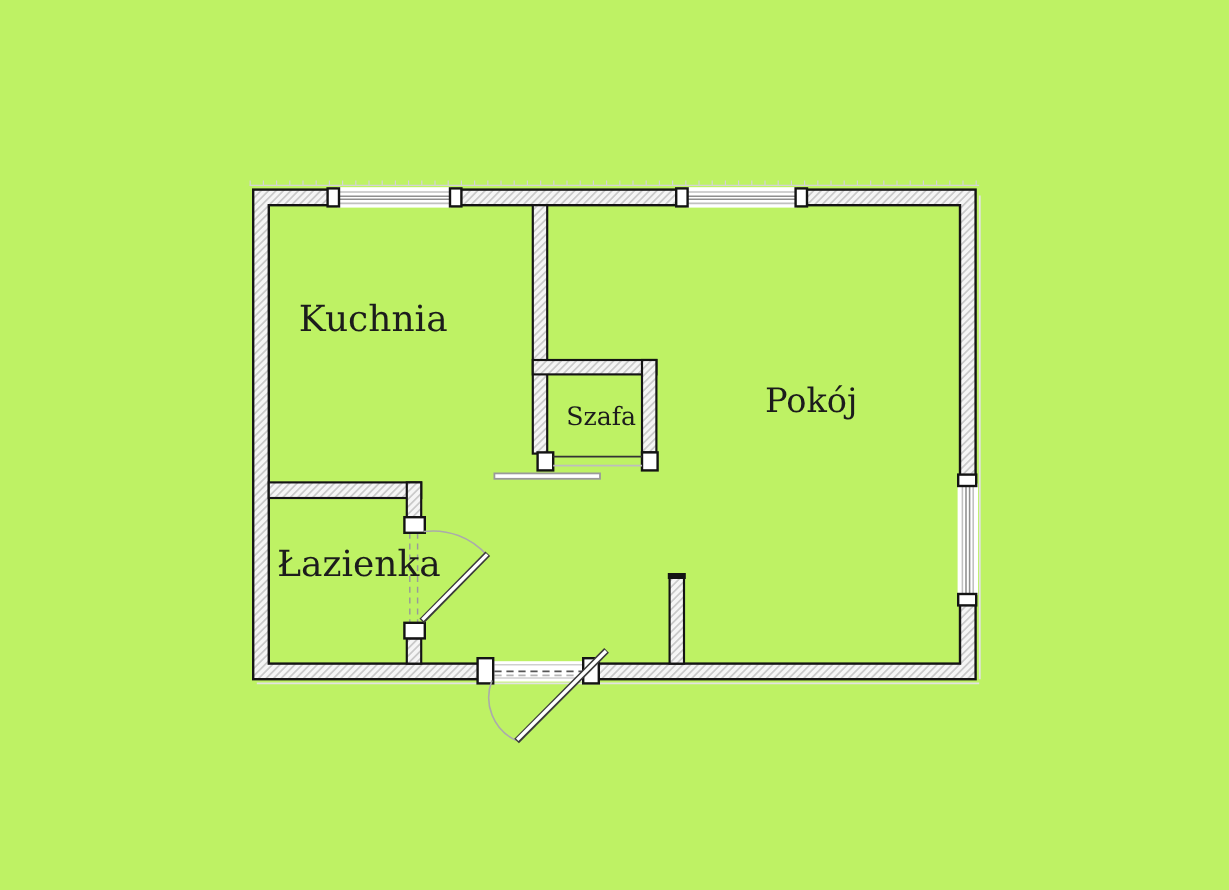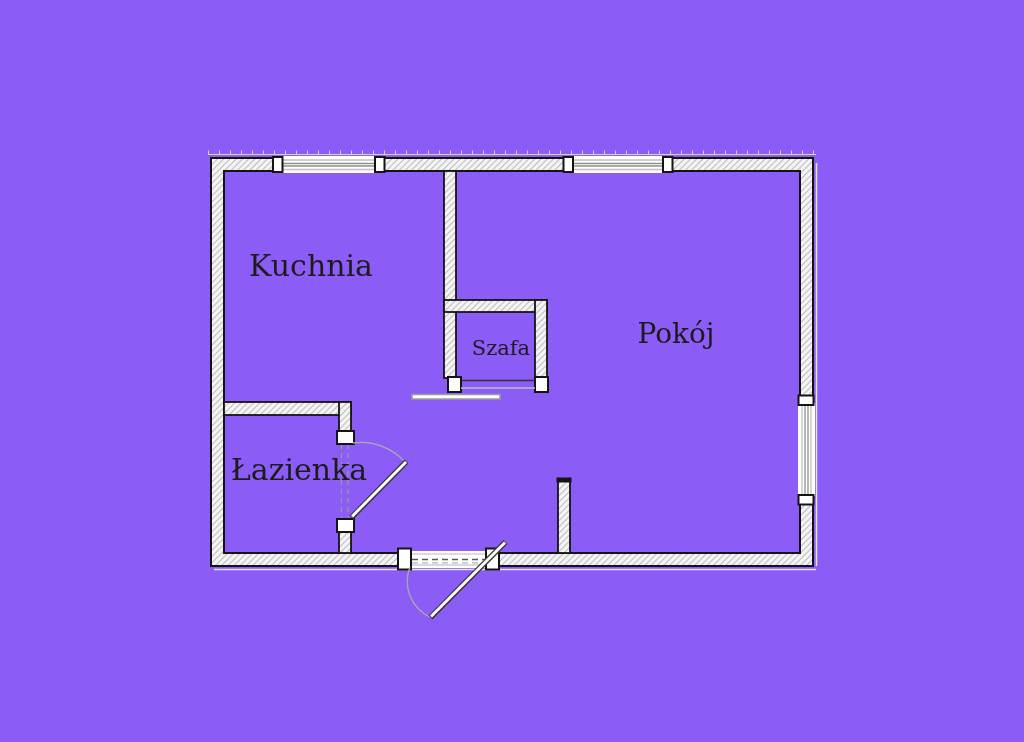--- a/index.html
+++ b/index.html
@@ -1,19 +1,19 @@
 <!DOCTYPE html>
 <html><head>
 <meta charset="utf-8">
 <style>
   html,body{margin:0;padding:0;background:#ffffff;}
   .canvas{
     position:relative;
     width:1024px;height:742px;
-    background:#8b5cf6;
+    background:#bef264;
     overflow:hidden;
     font-family:"DejaVu Serif", serif;
   }
   svg{position:absolute;left:0;top:0;}
   text{font-family:"DejaVu Serif", serif;fill:#1c1c1c;}
   .lbl-big{font-size:30px;}
   .lbl-mid{font-size:28px;}
   .lbl-small{font-size:21px;}
 </style>
 </head>

